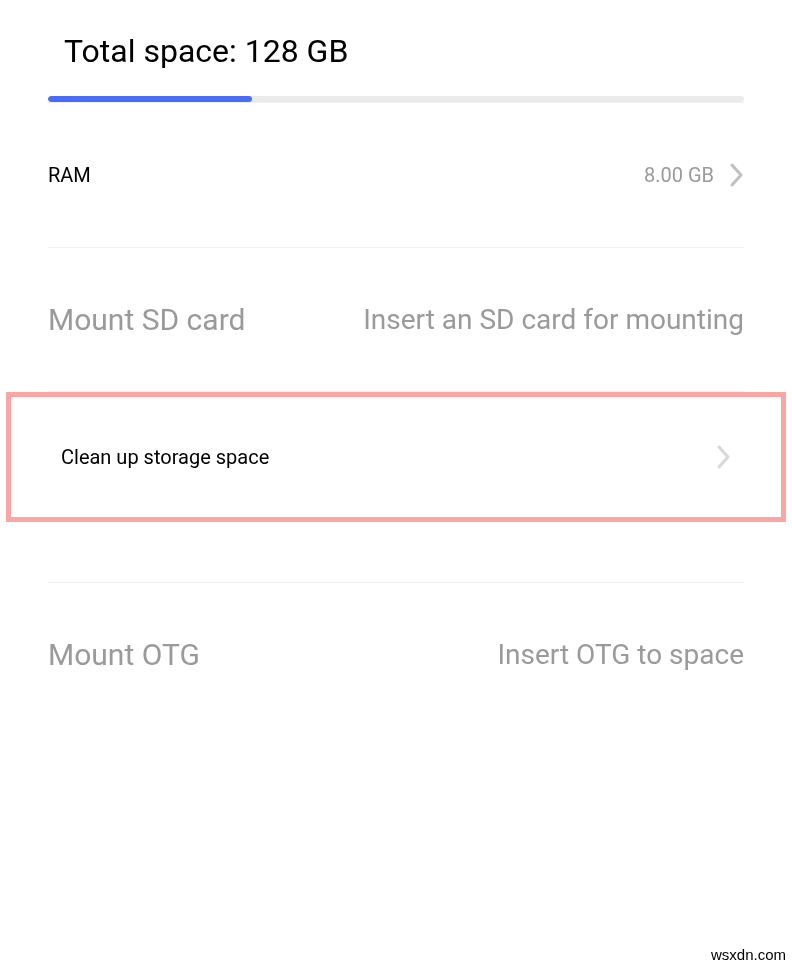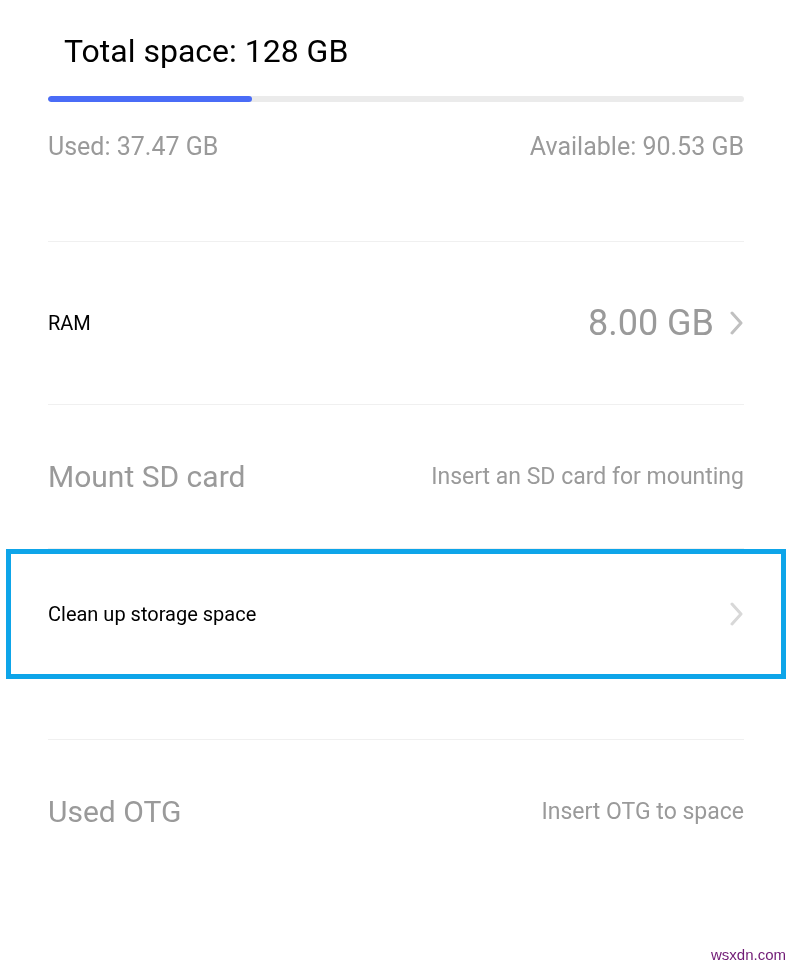--- a/index.html
+++ b/index.html
@@ -64,70 +64,66 @@
     }
     .list-label {
       font-size: 20px;
       color: #000000;
     }
     .list-label-disabled {
       font-size: 30px;
       color: #9a9a9a;
     }
     .list-value {
-      font-size: 36px;
+      font-size: 20px;
       color: #9a9a9a;
       display: flex;
       align-items: center;
       gap: 16px;
     }
     .list-hint {
-      font-size: 23px;
+      font-size: 28px;
       color: #9a9a9a;
     }
     .chevron {
       width: 14px;
       height: 24px;
       flex-shrink: 0;
     }
     .chevron svg {
       display: block;
     }
     .highlighted-item {
-      border: 5px solid #0ea5e9;
+      border: 5px solid #fca5a5;
       margin: 0 6px;
-      padding: 48px 37px;
+      padding: 48px 50px;
     }
     .sd-item {
       display: flex;
       align-items: center;
       justify-content: space-between;
       padding: 54px 48px;
       gap: 36px;
     }
     .watermark {
       position: absolute;
       bottom: 6px;
       right: 6px;
       font-size: 15px;
-      color: #701a75;
+      color: #000000;
       font-family: Arial, sans-serif;
     }
   </style>
 </head>
 <body>
 
 <div class="section">
   <div class="total-space">Total space: 128 GB</div>
   <div class="progress-bar-container">
     <div class="progress-bar-fill" style="width:29.3%"></div>
-  </div>
-  <div class="storage-stats">
-    <span>Used: 37.47 GB</span>
-    <span>Available: 90.53 GB</span>
   </div>
 </div>
 
 <div class="divider"></div>
 
 <div class="list-item">
   <div class="list-label">RAM</div>
   <div class="list-value">
     <span>8.00 GB</span>
     <span class="chevron">
@@ -155,17 +151,17 @@
         <path d="M2 2 L11 12 L2 22" stroke="#d8d8d8" stroke-width="3" stroke-linecap="round" stroke-linejoin="round"></path>
       </svg>
     </span>
   </div>
 </div>
 
 <div style="height: 60px;"></div>
 <div class="divider"></div>
 
 <div class="sd-item">
-  <div class="list-label-disabled">Used OTG</div>
+  <div class="list-label-disabled">Mount OTG</div>
   <div class="list-hint">Insert OTG to space</div>
 </div>
 
 <div class="watermark">wsxdn.com</div>
 
 </body></html>

